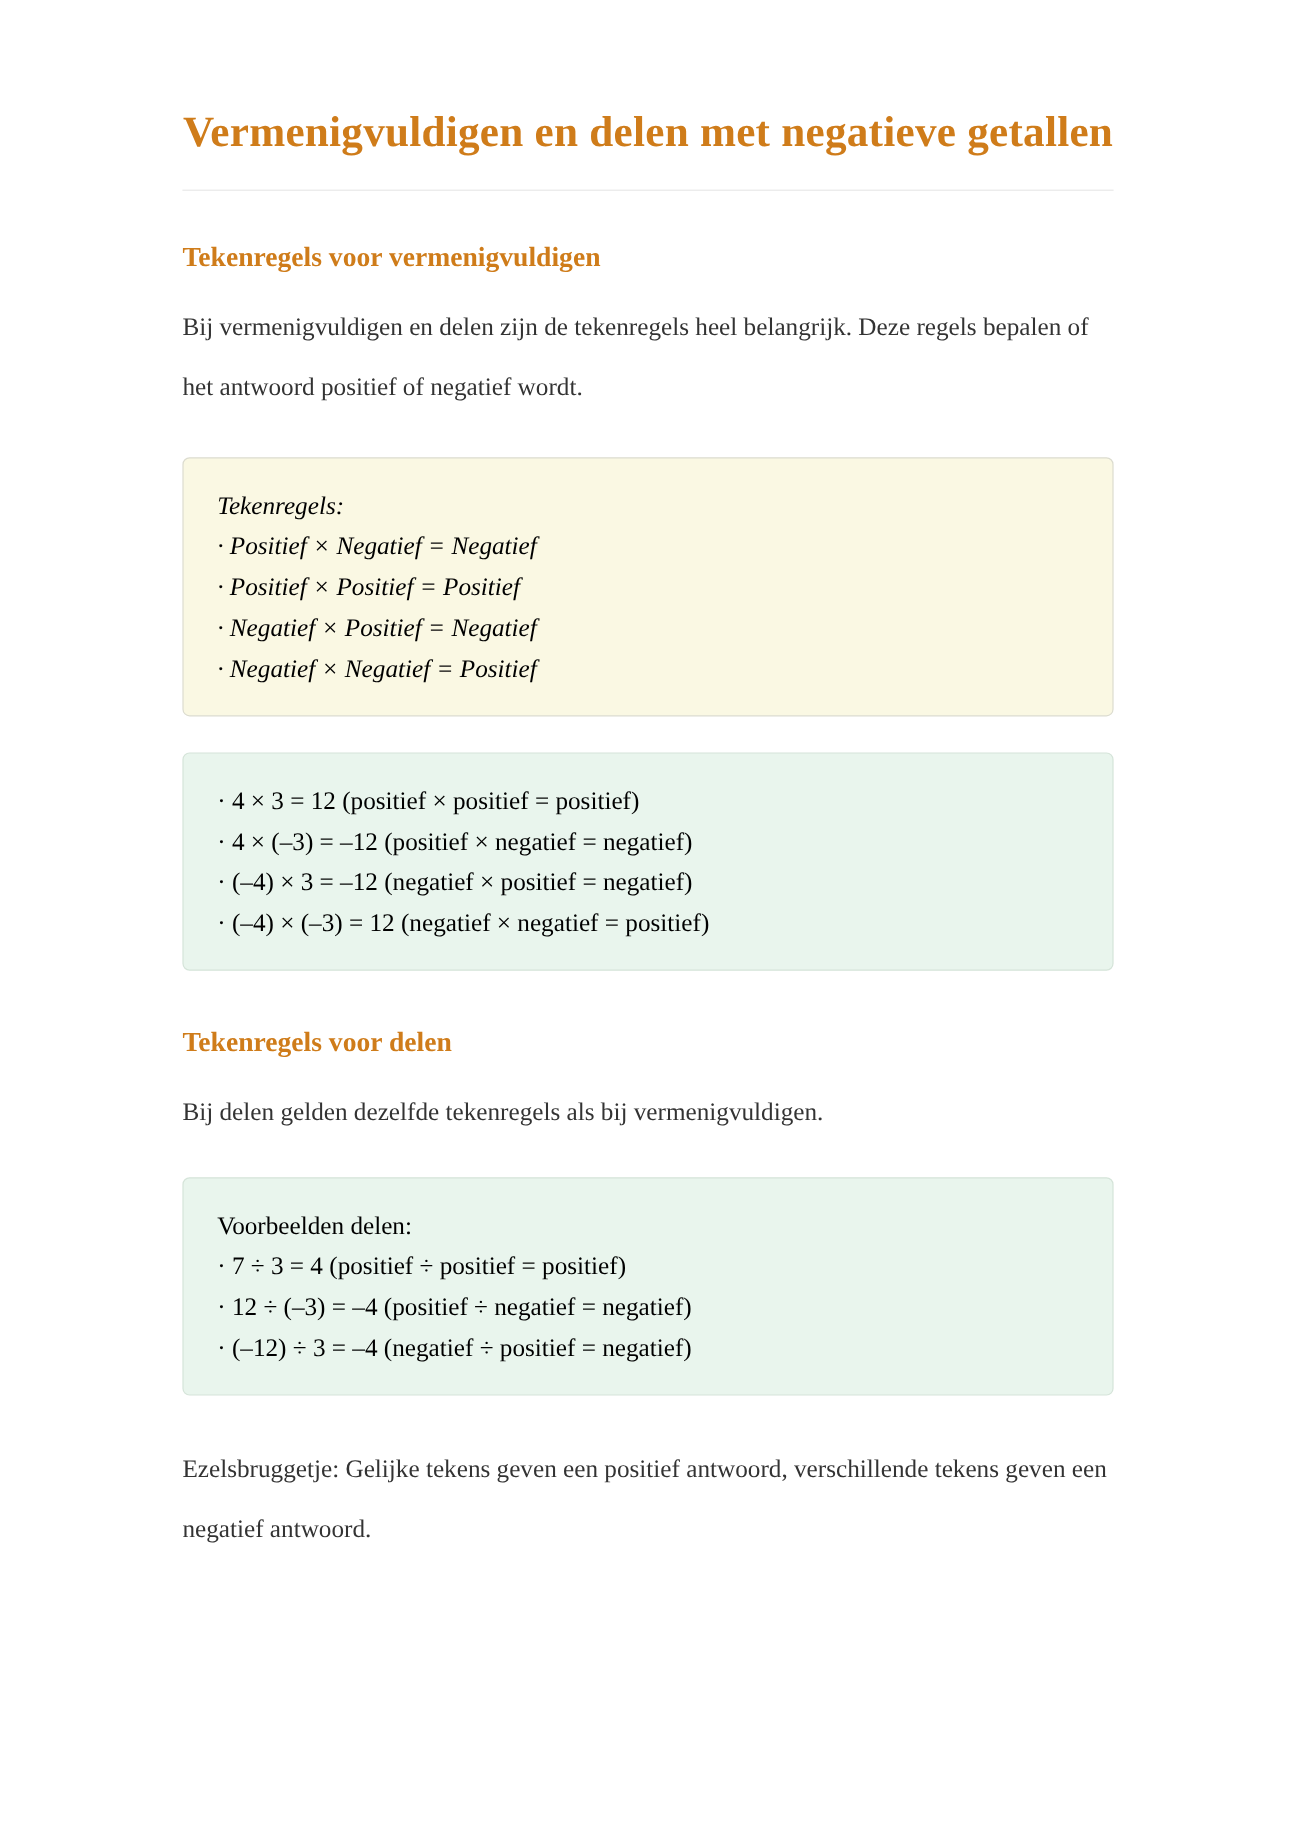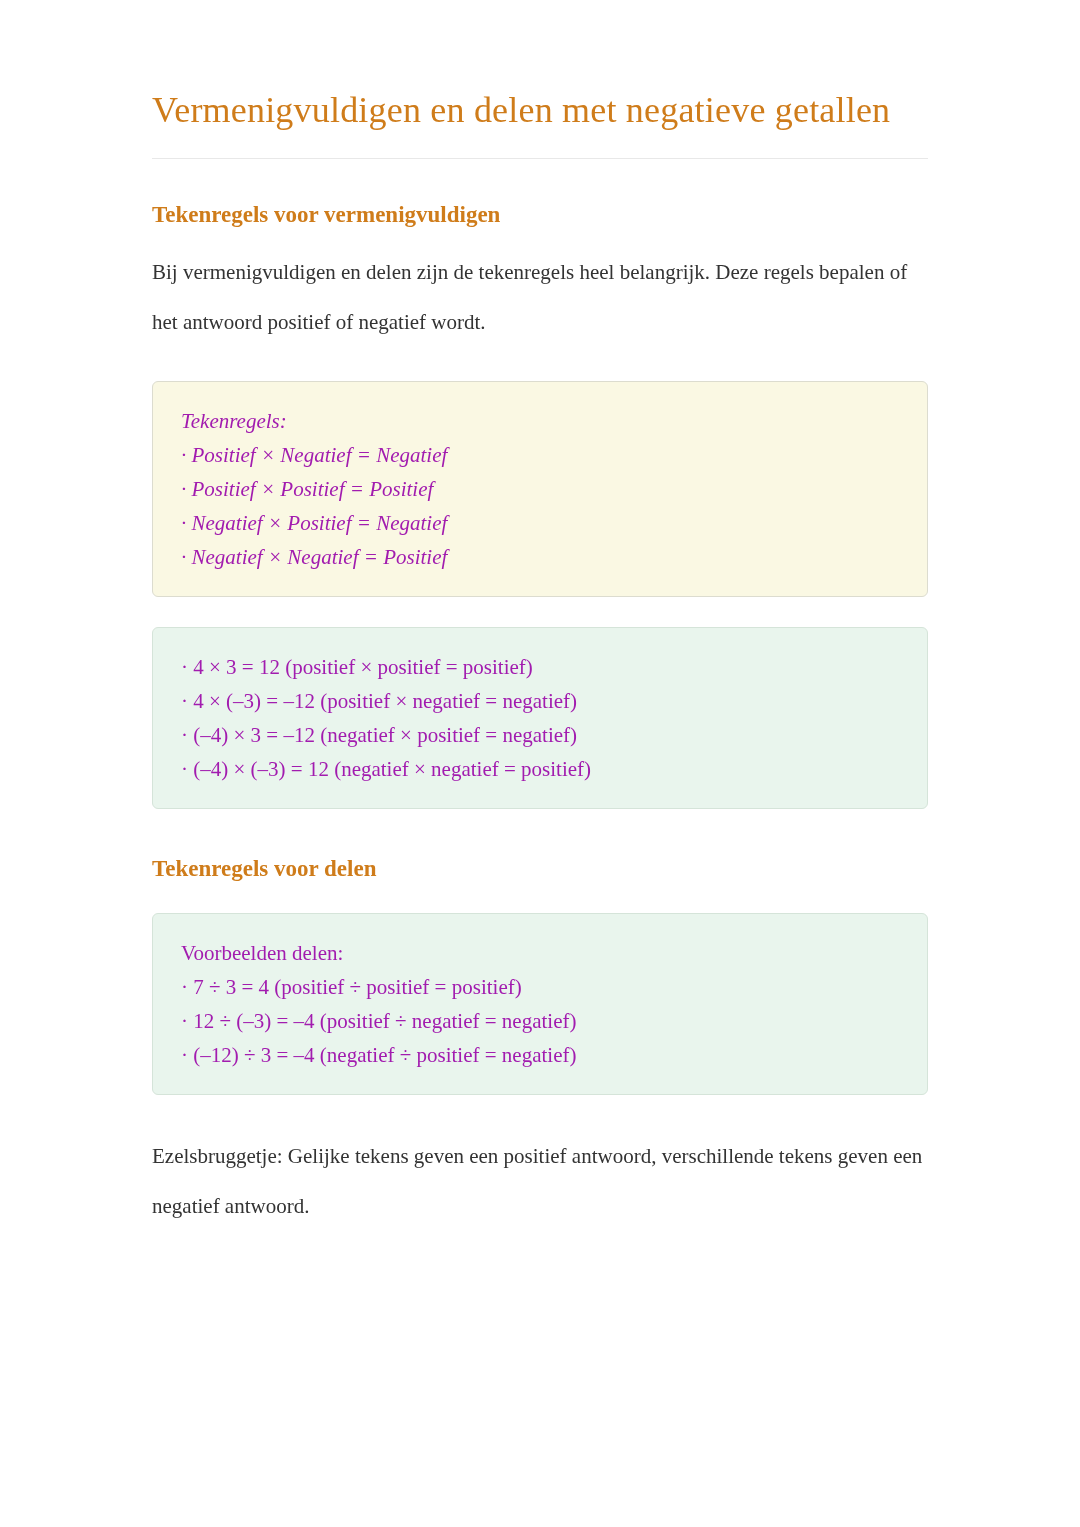--- a/index.html
+++ b/index.html
@@ -12,24 +12,25 @@
     min-height: 1527px;
     position: relative;
   }
   .page {
     width: 776px;
     margin-left: 152px;
     padding-top: 84px;
   }
   .doc-title {
     font-size: 36px;
-    font-weight: 400;
+    font-weight: 700;
     line-height: 52px;
     color: #cf7c1a;
     letter-spacing: 0.2px;
+    text-align: center;
   }
   .divider {
     border: none;
     border-top: 1px solid #e8e8e8;
     margin-top: 22px;
   }
   .section-heading {
     font-size: 23px;
     font-weight: 700;
     line-height: 28px;
@@ -44,21 +45,21 @@
     line-height: 50px;
     color: #333333;
     margin-top: 18px;
   }
   .note-box {
     border-radius: 6px;
     padding: 22px 28px;
     margin-top: 34px;
     font-size: 21px;
     line-height: 34px;
-    color: #a21caf;
+    color: #000000;
   }
   .rules-box {
     background: #faf8e3;
     border: 1px solid #dcdccf;
     font-style: italic;
   }
   .examples-box {
     background: #e9f5ed;
     border: 1px solid #d5e4d9;
     margin-top: 30px;
@@ -98,20 +99,21 @@
     <div>
         <div class="box-line">· 4 × 3 = 12 (positief × positief = positief)</div>
         <div class="box-line">· 4 × (–3) = –12 (positief × negatief = negatief)</div>
         <div class="box-line">· (–4) × 3 = –12 (negatief × positief = negatief)</div>
         <div class="box-line">· (–4) × (–3) = 12 (negatief × negatief = positief)</div>
       </div>
   </div>
 
   <h2 class="section-heading second">Tekenregels voor delen</h2>
 
+  <p class="body-text">Bij delen gelden dezelfde tekenregels als bij vermenigvuldigen.</p>
 
   <div class="note-box examples-box second">
     <span class="box-title">Voorbeelden delen:</span>
     <div>
         <div class="box-line">· 7 ÷ 3 = 4 (positief ÷ positief = positief)</div>
         <div class="box-line">· 12 ÷ (–3) = –4 (positief ÷ negatief = negatief)</div>
         <div class="box-line">· (–12) ÷ 3 = –4 (negatief ÷ positief = negatief)</div>
       </div>
   </div>
 

